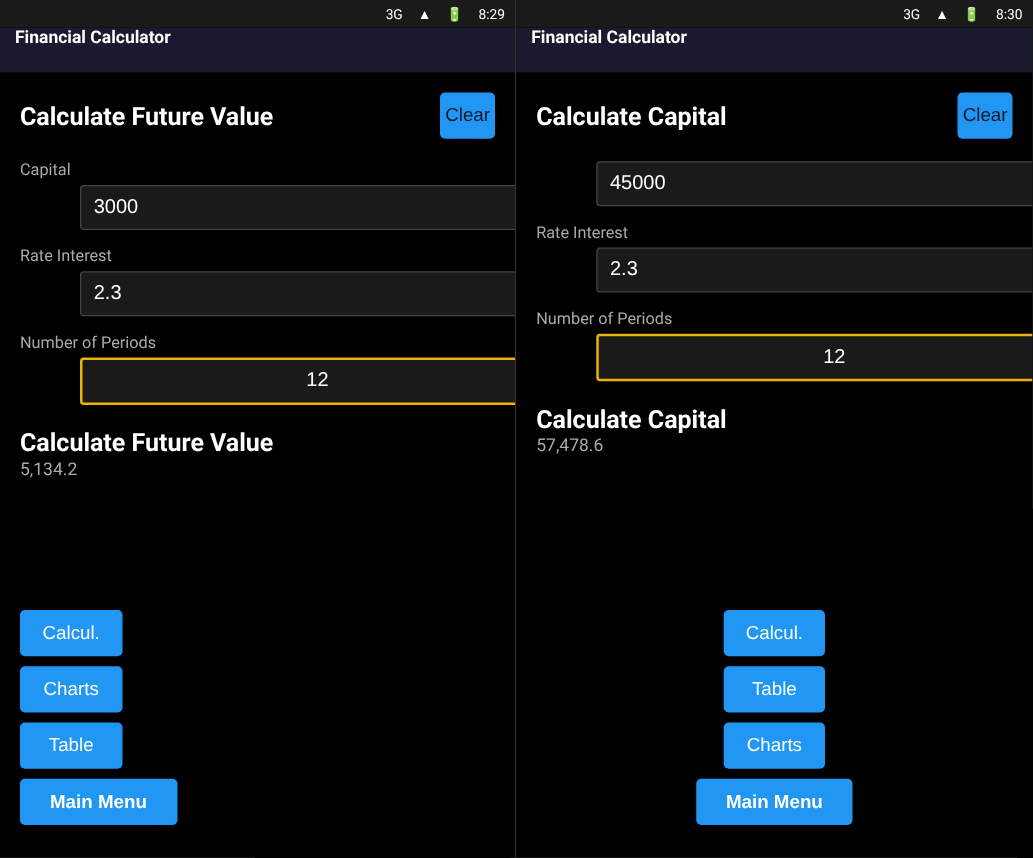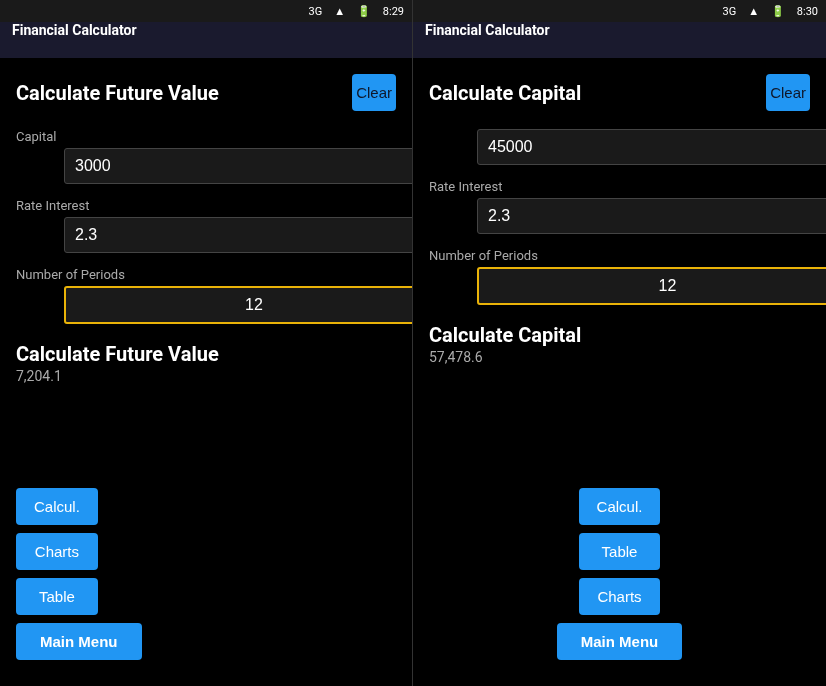--- a/index.html
+++ b/index.html
@@ -202,21 +202,21 @@
     <input class="field-input" value="3000" type="text" style="">
 
     <div class="field-label">Rate Interest</div>
     <input class="field-input" value="2.3" type="text" style="">
 
     <div class="field-label">Number of Periods</div>
     <input class="field-input active" value="12" type="text" style="">
 
     <div class="result-section">
       <div class="result-title">Calculate Future Value</div>
-      <div class="result-value">7,204.1</div>
+      <div class="result-value">5,134.2</div>
     </div>
 
     <div class="bottom-buttons">
       <div class="btn-row">
         <button class="nav-btn">Calcul.</button>
         <button class="nav-btn">Charts</button>
         <button class="nav-btn">Table</button>
       </div>
       <div class="btn-row">
         <button class="main-menu-btn">Main Menu</button>

